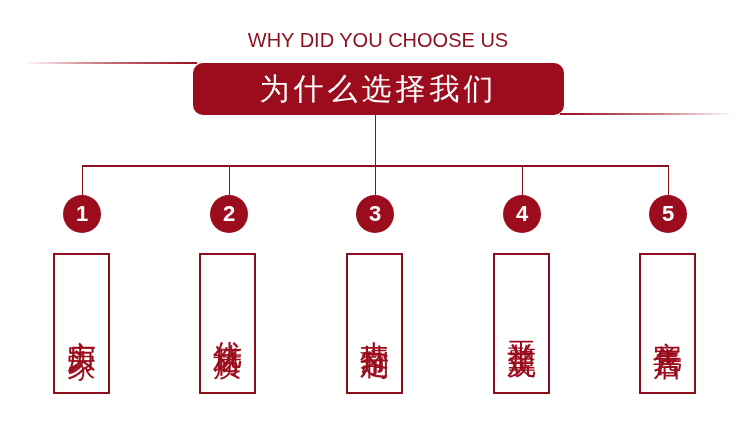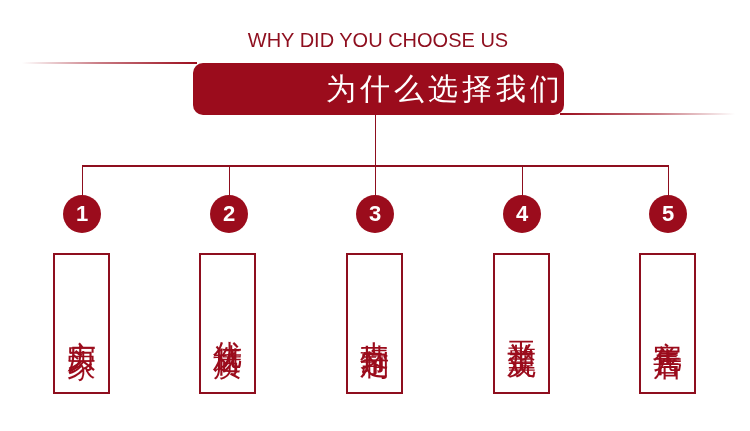--- a/index.html
+++ b/index.html
@@ -17,21 +17,21 @@
     position: absolute; left: 22px; top: 62px; width: 175px; height: 2px;
     background: linear-gradient(to right, rgba(155,12,28,0) 0%, rgba(155,12,28,0.55) 45%, #9b0c1c 100%);
   }
   .line-right {
     position: absolute; left: 560px; top: 113px; width: 175px; height: 2px;
     background: linear-gradient(to right, #9b0c1c 0%, rgba(155,12,28,0.55) 55%, rgba(155,12,28,0) 100%);
   }
   .title-bar {
     position: absolute; left: 193px; top: 63px; width: 371px; height: 52px;
     background: #9b0c1c; border-radius: 10px;
-    display: flex; align-items: center; justify-content: flex-end;
+    display: flex; align-items: center; justify-content: center;
   }
   .title-bar span {
     color: #ffffff; font-size: 30px; letter-spacing: 4px; font-weight: 500;
   }
   .vline { position: absolute; width: 1.5px; background: #8e0e1e; }
   .hline { position: absolute; height: 1.5px; background: #8e0e1e; }
   .circle {
     position: absolute; width: 38px; height: 38px; border-radius: 50%;
     background: #9b0c1c; color: #ffffff;
     display: flex; align-items: center; justify-content: center;

